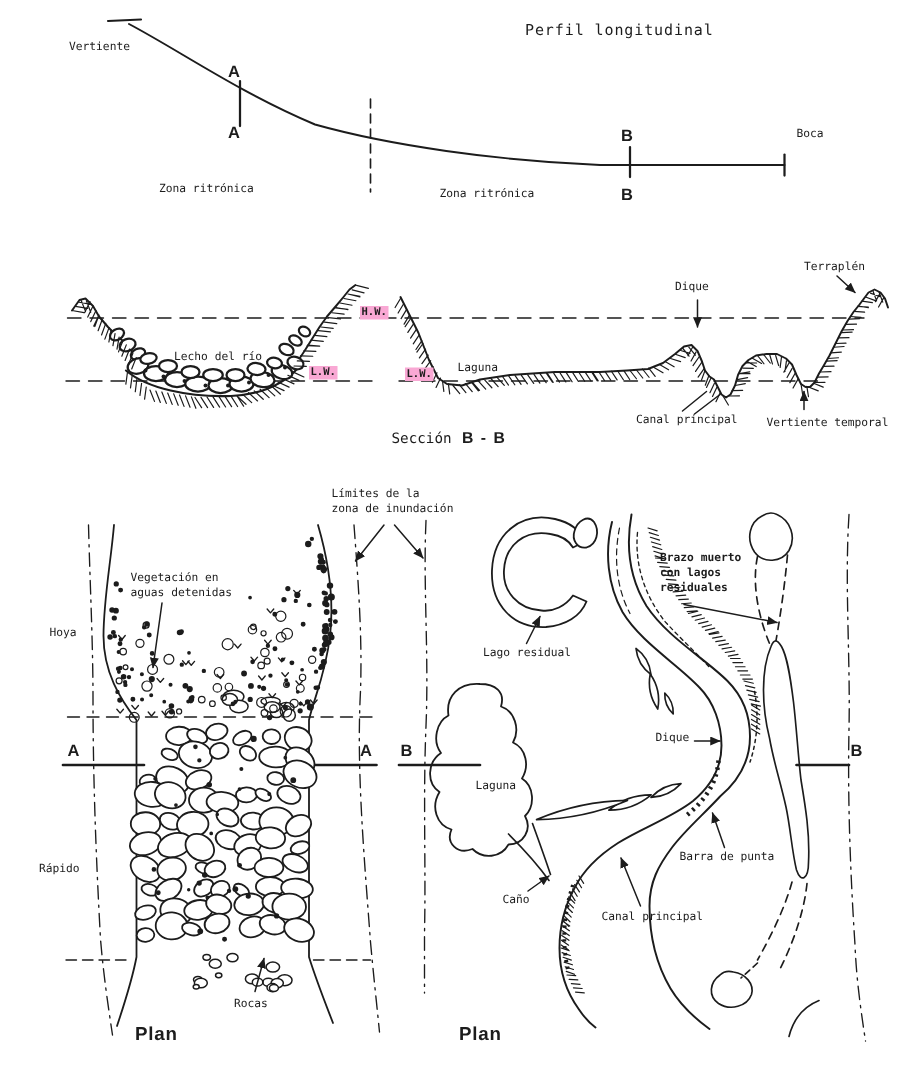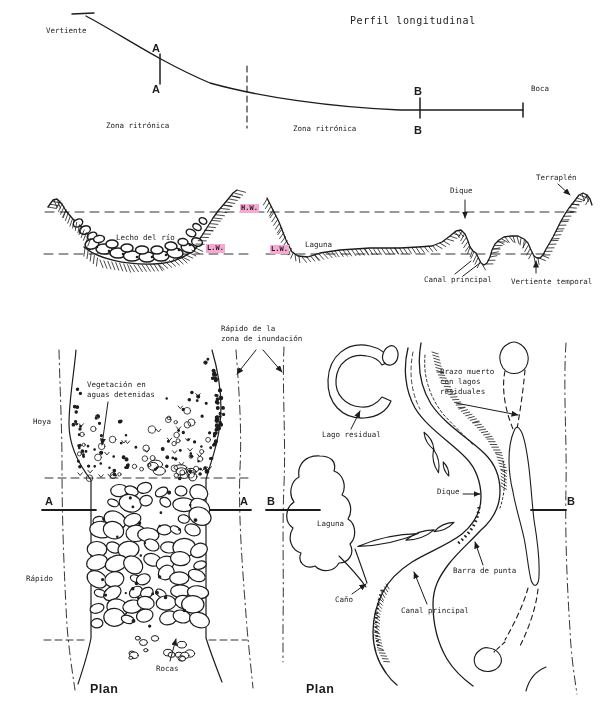--- a/index.html
+++ b/index.html
@@ -8,21 +8,21 @@
   svg{position:absolute;left:0;top:0}
   #labels{position:absolute;left:0;top:0;width:600px;height:718px;pointer-events:none}
   .lb{position:absolute;font:7.5px "DejaVu Sans Mono",monospace;color:#1c1c1c;
       white-space:pre-line;line-height:1.3;letter-spacing:0}
   .title{font-size:10px;letter-spacing:.6px}
   .ab{font:bold 11px "Liberation Sans",sans-serif;letter-spacing:0}
   .plan{font:bold 12.5px "Liberation Sans",sans-serif;letter-spacing:.5px}
   .cap{font-size:9.5px}
   .capname{font:bold 10.5px "Liberation Sans",sans-serif;letter-spacing:1px;margin-left:7px}
   .wbg{background:#f9a8d4;padding:0 1px;font-weight:bold;font-size:7px}
-  .bm{font-weight:normal}
+  .bm{font-weight:bold}
 </style>
 </head>
 <body>
 
 <div class="stage">
 
 <svg id="art" width="600" height="718" viewBox="0 0 600 718">
   <defs>
     <marker id="ah" markerWidth="8" markerHeight="8" refX="6.5" refY="3" orient="auto">
       <path d="M0,0 L7,3 L0,6 Z" fill="#1c1c1c"></path>
@@ -479,24 +479,27 @@
   <div class="lb" style="left:293px;top:124px">Zona ritrónica</div>
 
   <div class="lb wbg" style="left:240px;top:204px">H.W.</div>
   <div class="lb" style="left:116px;top:233px">Lecho del río</div>
   <div class="lb wbg" style="left:206px;top:244px">L.W.</div>
 
   <div class="lb" style="left:450px;top:186px">Dique</div>
   <div class="lb" style="left:536px;top:173px">Terraplén</div>
   <div class="lb" style="left:305px;top:240px">Laguna</div>
   <div class="lb wbg" style="left:270px;top:245px">L.W.</div>
+  <div class="lb cap" style="left:261px;top:274px">
+    <span>Sección</span><span class="capname">B - B</span>
+  </div>
   <div class="lb" style="left:424px;top:275px">Canal principal</div>
   <div class="lb" style="left:511px;top:277px">Vertiente temporal</div>
 
-  <div class="lb" style="left:221px;top:324px">Rápido de la
+  <div class="lb" style="left:221px;top:324px">Límites de la
 zona de inundación</div>
   <div class="lb" style="left:87px;top:380px">Vegetación en
 aguas detenidas</div>
   <div class="lb" style="left:33px;top:417px">Hoya</div>
   <div class="lb ab" style="left:45px;top:495px">A</div>
   <div class="lb ab" style="left:240px;top:495px">A</div>
   <div class="lb ab" style="left:267px;top:495px">B</div>
   <div class="lb ab" style="left:567px;top:495px">B</div>
   <div class="lb" style="left:26px;top:574px">Rápido</div>
   <div class="lb" style="left:156px;top:664px">Rocas</div>

